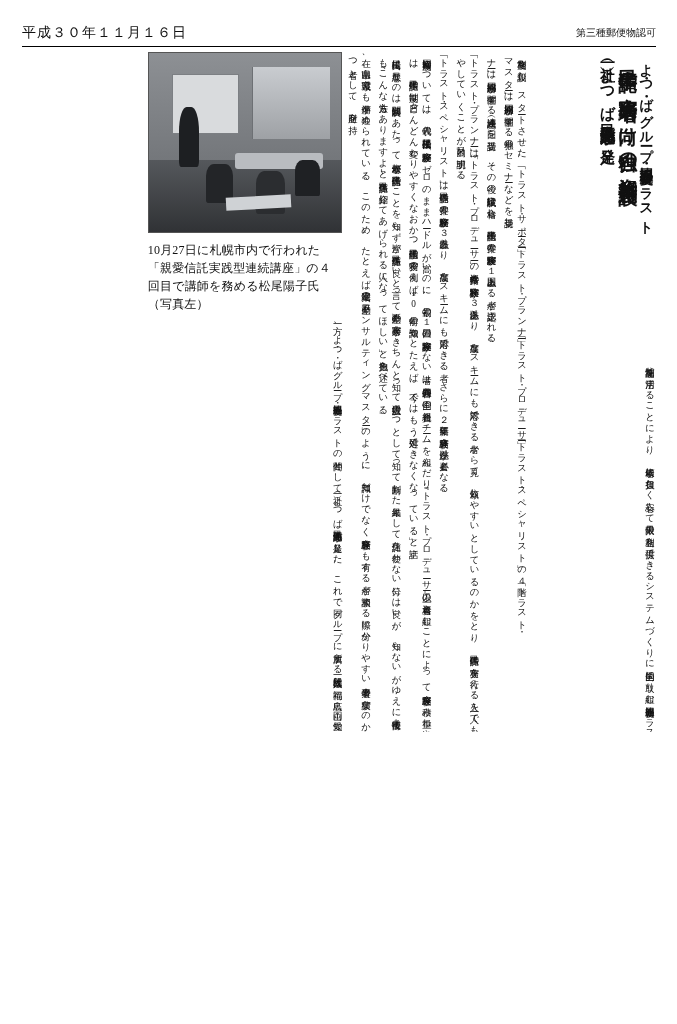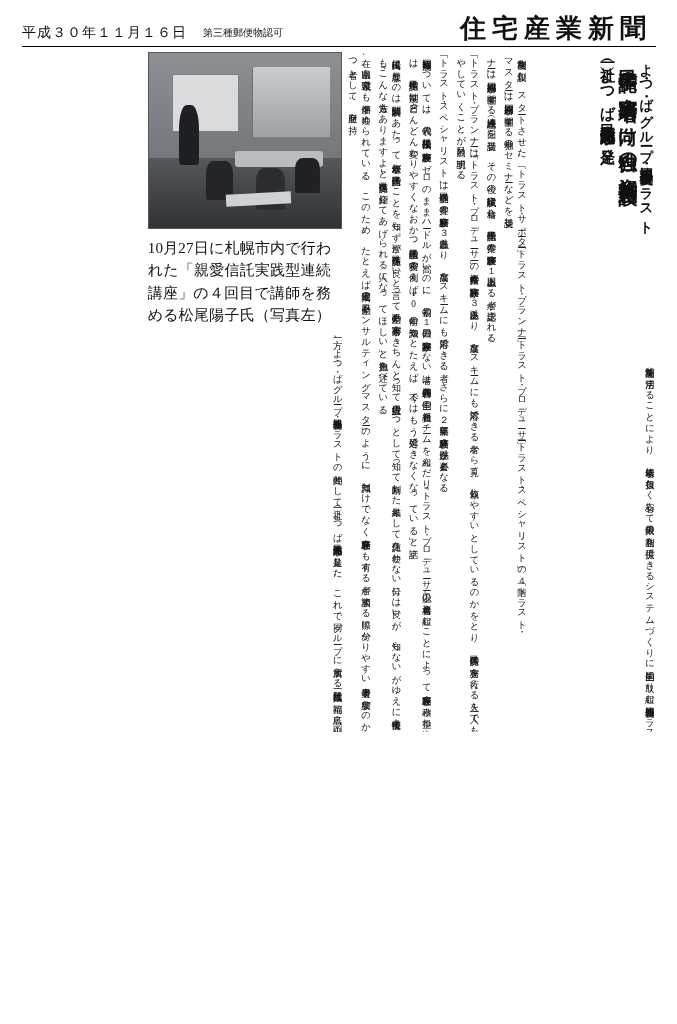--- a/index.html
+++ b/index.html
@@ -207,21 +207,21 @@
   .photo .seat3 {
     position: absolute; left: 76%; top: 60%; width: 13%; height: 20%;
     background: #1f2124; border-radius: 30% 30% 8% 8%;
   }
   .photo .papers {
     position: absolute; left: 40%; top: 80%; width: 34%; height: 7%;
     background: #cfd2d5; transform: rotate(-3deg);
   }
   .caption {
     width: 192px;
-    font-size: 15px;
+    font-size: 12px;
     line-height: 1.5;
     letter-spacing: 0.2px;
     margin-top: 8px;
     writing-mode: horizontal-tb;
     text-orientation: mixed;
   }
   .left-text {
     writing-mode: vertical-rl;
     text-orientation: upright;
     font-size: 9.3px;
@@ -234,21 +234,20 @@
   }
 </style>
 </head>
 <body>
 
 <div id="page">
 
   <div class="masthead">
     <div class="masthead-date">平成３０年１１月１６日</div>
     <div class="masthead-stamp">第三種郵便物認可</div>
-    <div class="masthead-title">住宅産業新聞</div>
   </div>
   <div class="rule-top"></div>
 
   <div class="article">
 
     <div class="zone-right">
       <div class="headline">
         <div class="h-kicker">よ・つ・ばグループ・協同組合親愛トラスト</div>
         <div class="h-main">民事信託の実務者増に向け独自の資格制度創設</div>
         <div class="h-sub">（一社）よつば民事信託北海道が発足</div>

